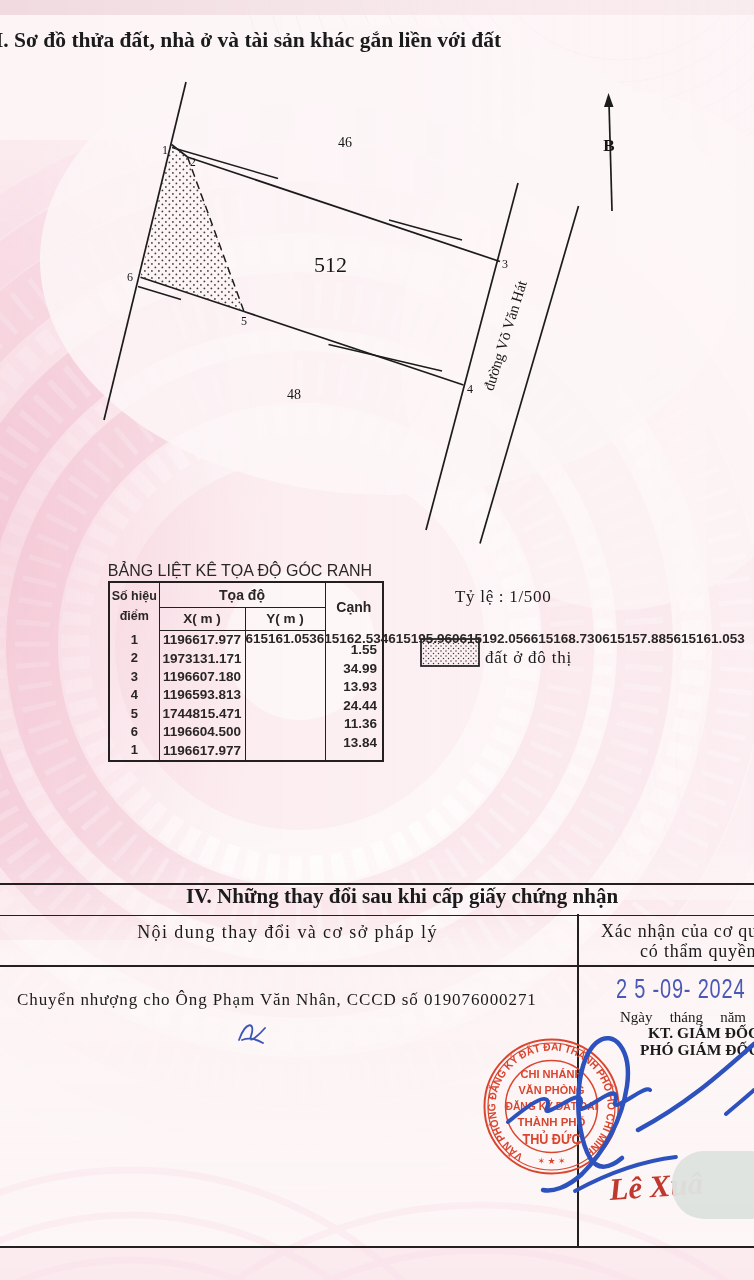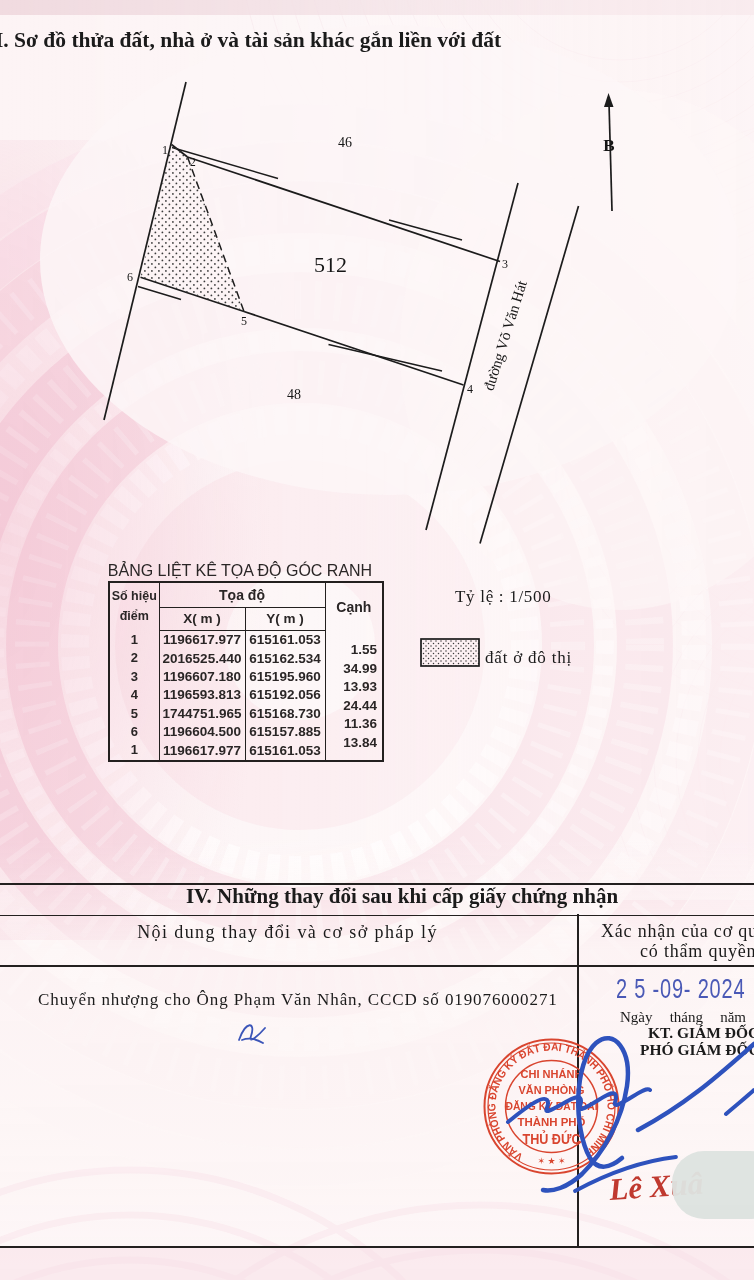--- a/index.html
+++ b/index.html
@@ -191,30 +191,30 @@
                 <div>3</div>
                 <div>4</div>
                 <div>5</div>
                 <div>6</div>
                 <div>1</div>
       </div>
     </td>
     <td style="font-size:13.5px;">
       <div style="height:129px;display:flex;flex-direction:column;justify-content:space-around;">
         <div>1196617.977</div>
-                <div>2016525.440</div>
+                <div>1973131.171</div>
                 <div>1196607.180</div>
                 <div>1196593.813</div>
-                <div>1744751.965</div>
+                <div>1744815.471</div>
                 <div>1196604.500</div>
                 <div>1196617.977</div>
       </div>
     </td>
     <td style="border-left:1.6px solid #23201f;font-size:13.5px;">
-      <div style="height:129px;display:flex;flex-direction:column;justify-content:space-around;">
+      <div style="height:129px;display:flex;flex-direction:row;justify-content:space-around;">
         <div>615161.053</div>
                 <div>615162.534</div>
                 <div>615195.960</div>
                 <div>615192.056</div>
                 <div>615168.730</div>
                 <div>615157.885</div>
                 <div>615161.053</div>
       </div>
     </td>
     <td style="border-left:1.6px solid #23201f;font-size:13.5px;position:relative;">
@@ -237,21 +237,21 @@
 
 <div class="abs" style="left:577px;top:914px;width:1.8px;height:333px;background:#23201f;"></div>
 
 <div class="abs" style="left:0;top:922px;width:575px;text-align:center;font-size:18px;letter-spacing:1.4px;">Nội dung thay đổi và cơ sở pháp lý</div>
 
 <div class="abs" style="left:601px;top:921px;font-size:18px;letter-spacing:0.8px;white-space:nowrap;">Xác nhận của cơ quan</div>
 <div class="abs" style="left:640px;top:941px;font-size:18px;letter-spacing:0.8px;white-space:nowrap;">có thẩm quyền</div>
 
 <div class="hline" style="top:965px;"></div>
 
-<div class="abs" style="left:17px;top:990px;font-size:17px;letter-spacing:0.9px;white-space:nowrap;margin-left:21px;">Chuyển nhượng cho Ông Phạm Văn Nhân, CCCD số 019076000271</div>
+<div class="abs" style="left:17px;top:990px;font-size:17px;letter-spacing:0.9px;white-space:nowrap;">Chuyển nhượng cho Ông Phạm Văn Nhân, CCCD số 019076000271</div>
 
 
 <div class="abs sans" style="left:616px;top:973px;font-size:20px;font-weight:400;color:#4a59b6;letter-spacing:0.8px;white-space:nowrap;transform:scaleY(1.38);transform-origin:0 0;">2 5 -09- 2024</div>
 
 <div class="abs" style="left:620px;top:1009px;width:126px;display:flex;justify-content:space-between;font-size:15px;text-align:center;">
       <span>Ngày</span>
       <span>tháng</span>
       <span>năm</span>
     </div>
 

